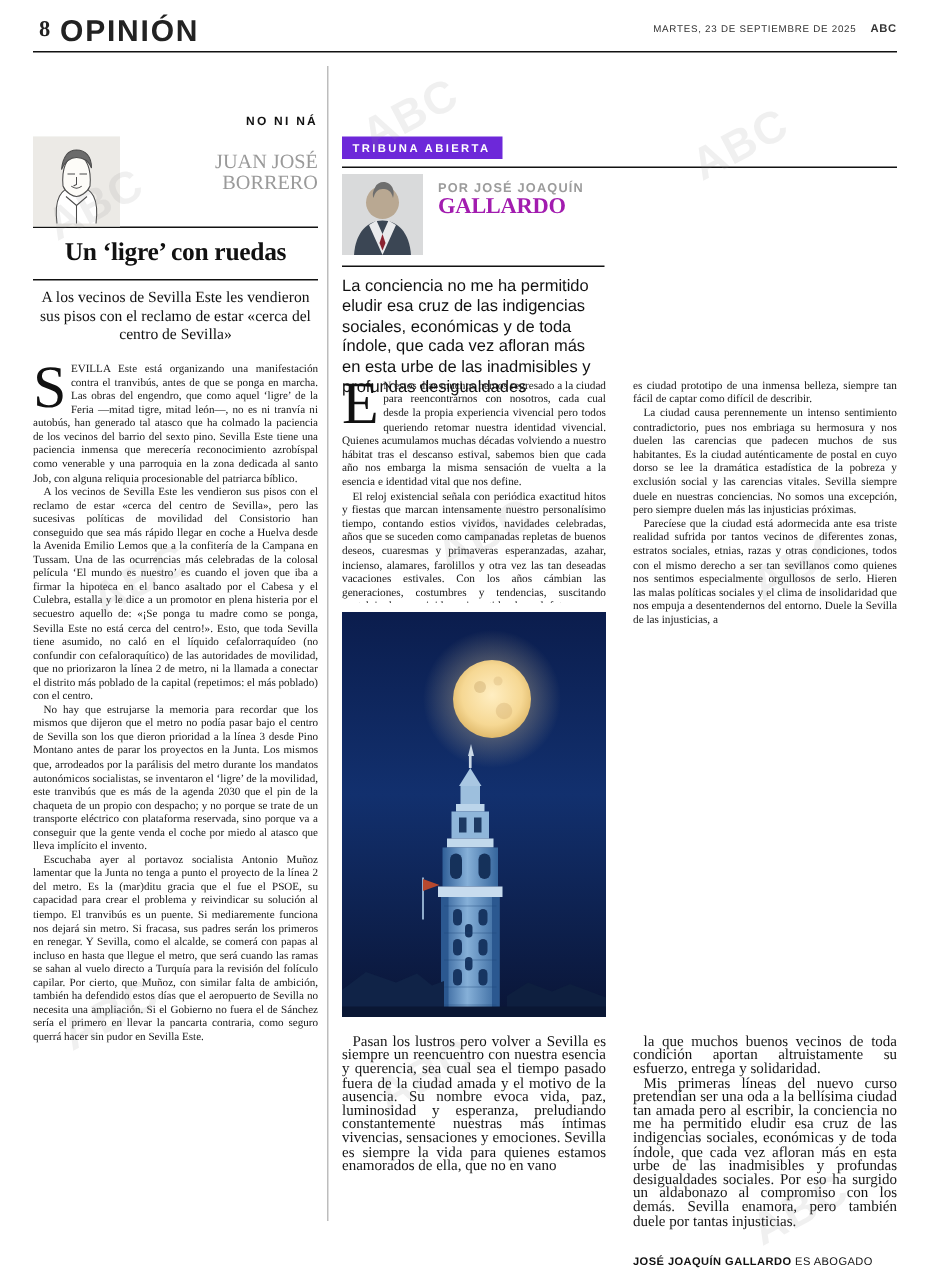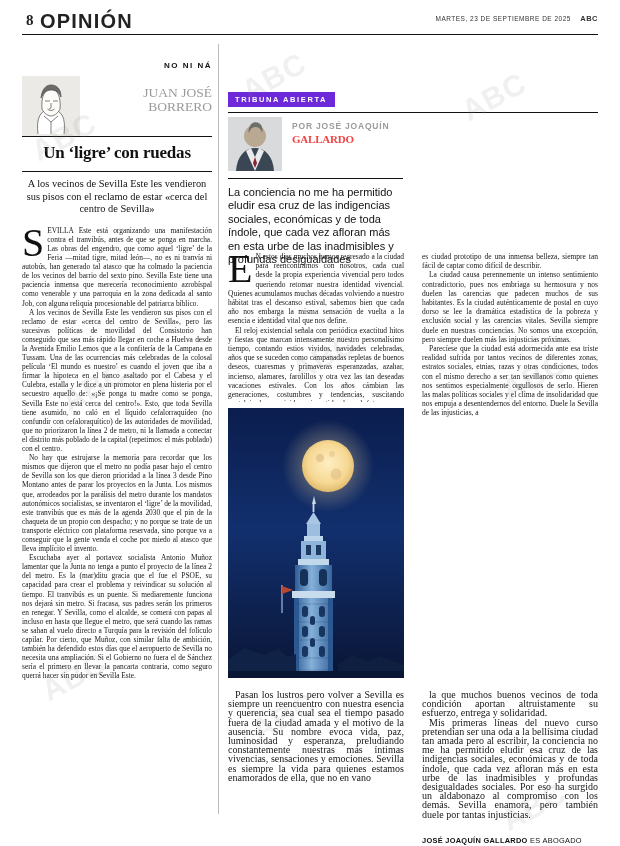--- a/index.html
+++ b/index.html
@@ -48,21 +48,21 @@
     position:absolute;left:22px;top:34px;width:576px;height:1px;background:#111;
   }
   
   .left-col{
     position:absolute;left:22px;top:44px;width:190px;height:770px;
   }
   .kicker-left{
     text-align:right;
     font-family:"Liberation Sans", sans-serif;
     font-size:8px;font-weight:700;letter-spacing:1.5px;color:#111;
-    margin-top:17px;
+    margin-top:32px;
   }
   .author-box{
     position:relative;height:58px;
   }
   .portrait{
     position:absolute;left:0;top:6px;width:58px;height:60px;
     background:#e9e9e6;
     overflow:hidden;
   }
   .portrait svg{display:block;}
@@ -131,21 +131,21 @@
   }
   .byline-text{
     padding-top:4px;
   }
   .by-label{
     font-family:"Liberation Sans", sans-serif;
     font-size:8.5px;font-weight:700;letter-spacing:.8px;color:#9b9b9b;
   }
   .by-name{
     font-family:"Liberation Serif", serif;
-    font-size:11px;line-height:16px;font-weight:700;color:#ef4444;
+    font-size:15px;line-height:16px;font-weight:700;color:#a21caf;
     letter-spacing:-.2px;
   }
   .subrule{height:1px;background:#111;margin:7px 0 7px 0;width:175px;}
   .standfirst-main{
     width:175px;
     font-family:Liberation Sans, sans-serif;
     font-size:11px;line-height:13.4px;color:#111;
     text-align:left;
   }
   

